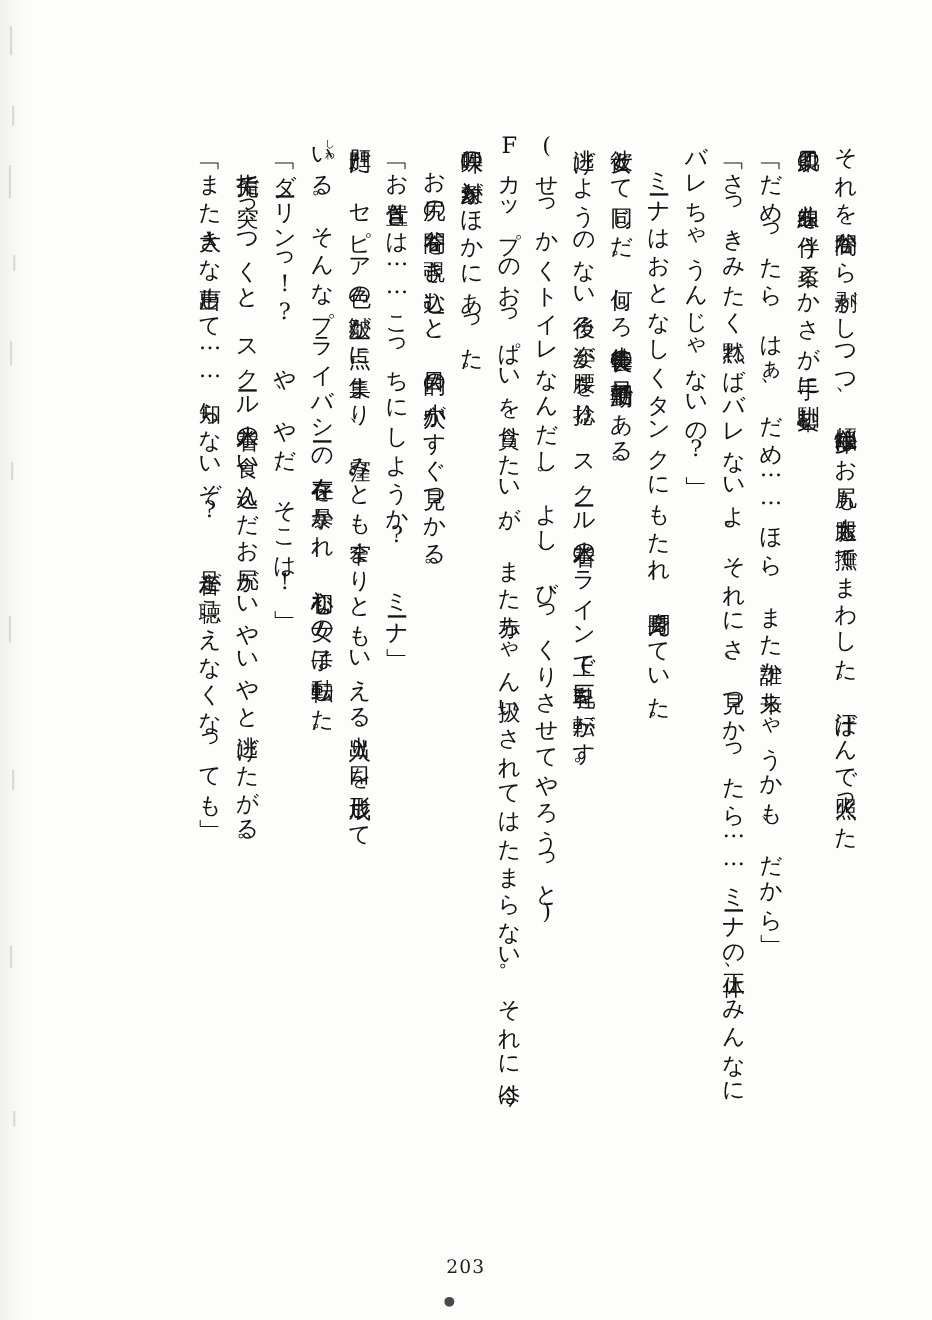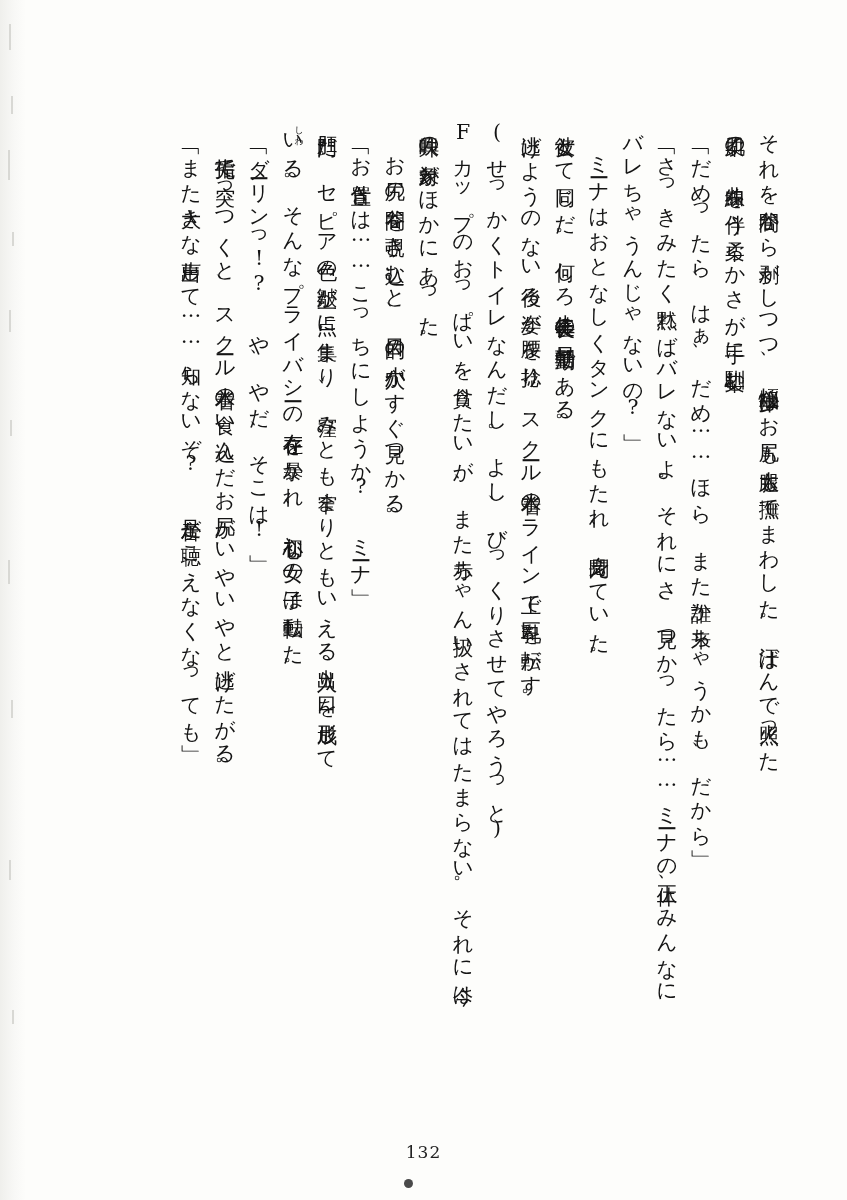--- a/index.html
+++ b/index.html
@@ -141,15 +141,15 @@
     <div class="vline ruby-host">
       <span class="rb-text">しわ</span>
       <span>肛門だ。セピア色の皺が一点に集まり、窪みとも窄まりともいえる出入り口を形成して</span>
     </div>
     <div class="vline">いる。そんなプライバシーの存在を暴かれ、初心な女の子は動転した。</div>
     <div class="vline indent">「ダーリンっ!? や、やだ、そこは!」</div>
     <div class="vline indent">指先で突っつくと、スクール水着の食い込んだお尻がいやいやと逃げたがる。</div>
     <div class="vline indent">「また大きな声出して……知らないぞ? 足音が聴こえなくなっても」</div>
   </div>
 
-  <div class="page-number">132</div>
+  <div class="page-number">203</div>
   <div class="binding-dot"></div>
 </div>
 
 </body></html>

